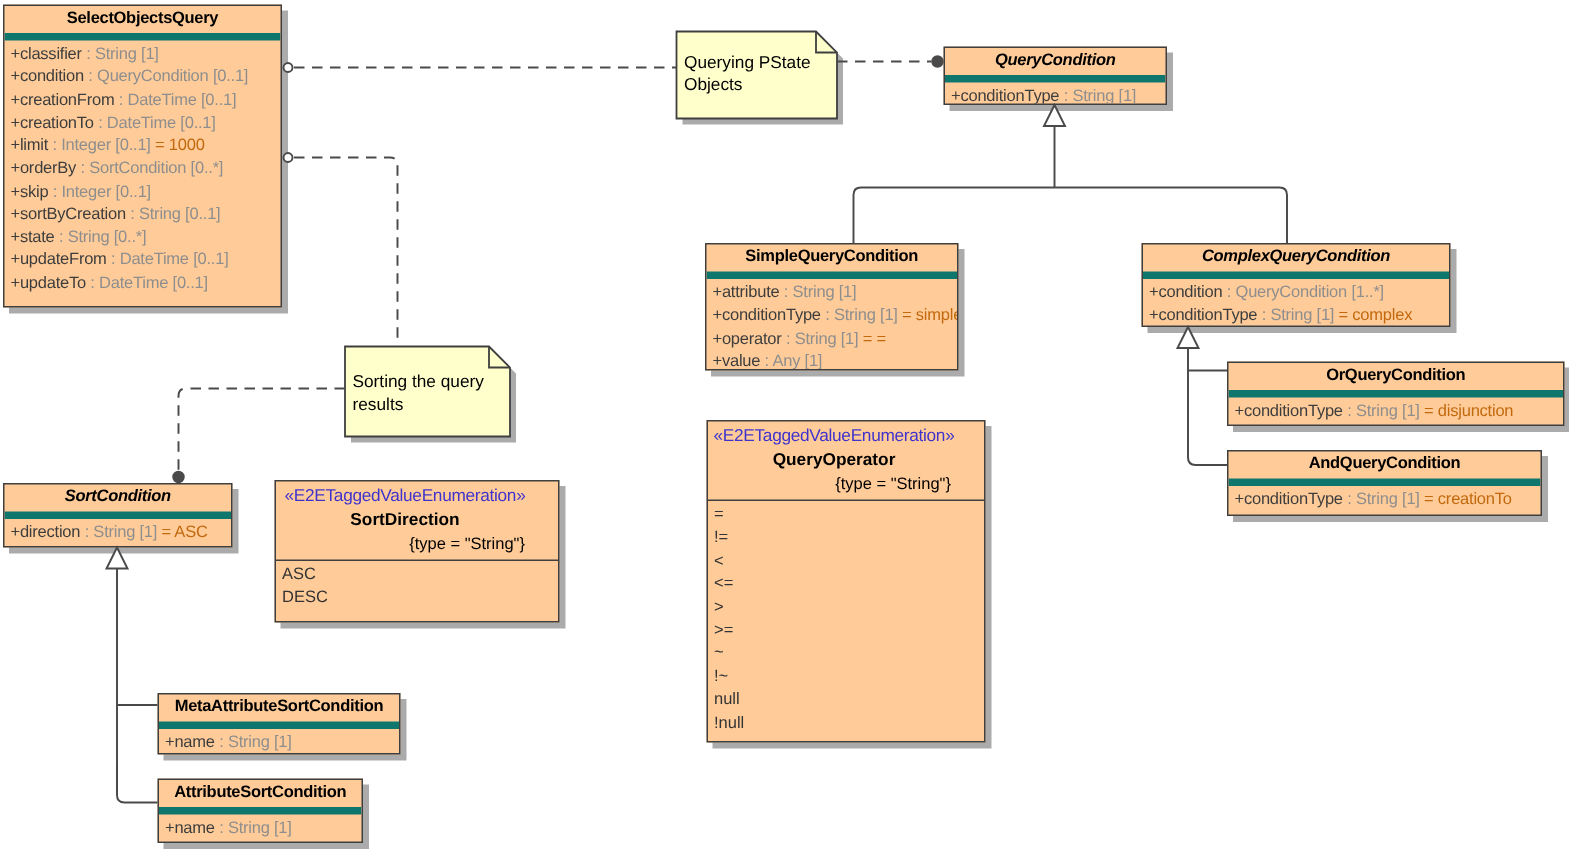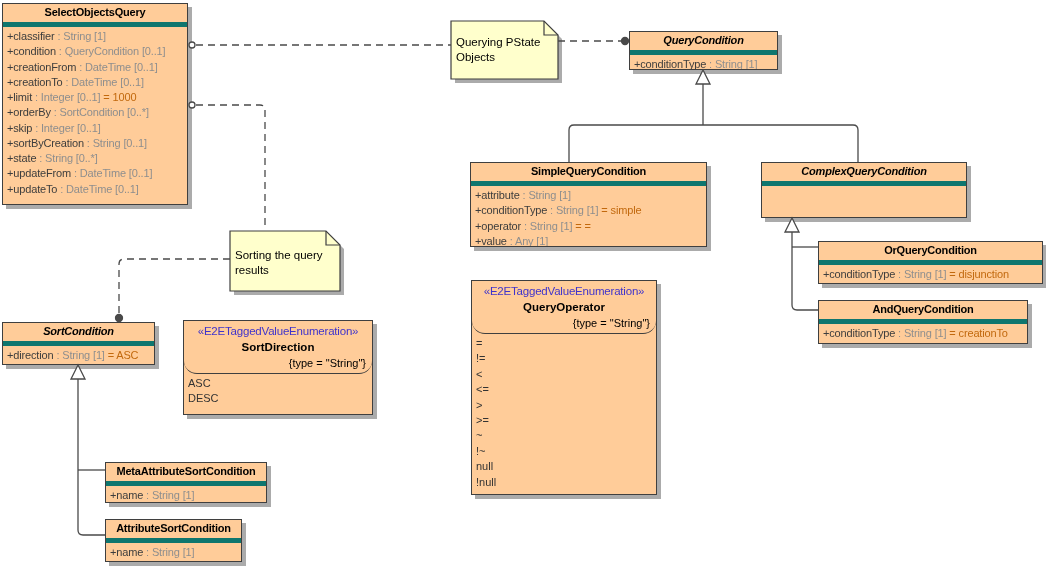--- a/index.html
+++ b/index.html
@@ -25,32 +25,32 @@
   .arow{
     font-size:11px;line-height:15.25px;white-space:nowrap;letter-spacing:-0.15px;
   }
   .an{color:#3d3d3d;}
   .at{color:#8e8e8e;}
   .ad{color:#c2690e;}
 
   
   .c-soq{left:2px;top:3px;width:186px;height:202px;}
   .c-qc{left:629px;top:31px;width:149px;height:39px;}
-  .c-simple{left:470px;top:162px;width:237px;height:85px;}
+  .c-simple{left:470px;top:162px;width:169px;height:85px;}
   .c-complex{left:761px;top:162px;width:206px;height:56px;}
   .c-or{left:818px;top:241px;width:225px;height:43px;}
   .c-and{left:818px;top:300px;width:210px;height:44px;}
   .c-sort{left:2px;top:322px;width:153px;height:43px;}
   .c-meta{left:105px;top:462px;width:162px;height:41px;}
   .c-attrsort{left:105px;top:519px;width:137px;height:43px;}
 
   
   .e-sortdir{left:183px;top:320px;width:190px;height:95px;}
   .e-queryop{left:471px;top:280px;width:186px;height:215px;}
-  .ehead{border-bottom:1px solid #3f3f3f;padding:2px 0 1px 0;border-radius:13px;}
+  .ehead{border-bottom:1px solid #3f3f3f;padding:2px 16px 1px 0;}
   .stereo{font-size:11.5px;color:#3f33cc;text-align:center;line-height:16px;white-space:nowrap;letter-spacing:-0.2px;}
   .ename{font-size:11.5px;font-weight:bold;color:#000;text-align:center;line-height:16px;}
   .etag{font-size:11px;color:#000;text-align:right;line-height:17px;padding-right:6px;}
   .evals{padding:2px 0 0 4px;}
   .eval{font-size:11px;color:#333;line-height:15.4px;white-space:nowrap;}
 
   
   .notetext{
     position:absolute;z-index:5;font-size:11.5px;line-height:15px;color:#000;
   }
@@ -133,20 +133,25 @@
 
     <div class="arow"><span class="an">+attribute</span><span class="at"> : String [1]</span><span class="ad"></span></div>
         <div class="arow"><span class="an">+conditionType</span><span class="at"> : String [1]</span><span class="ad"> = simple</span></div>
         <div class="arow"><span class="an">+operator</span><span class="at"> : String [1]</span><span class="ad"> = =</span></div>
         <div class="arow"><span class="an">+value</span><span class="at"> : Any [1]</span><span class="ad"></span></div>
       </div>
   </div>
 
   <div class="ubox c-complex abstract">
     <div class="ctitle">ComplexQueryCondition</div>
+    <div class="rows">
+
+    <div class="arow"><span class="an">+condition</span><span class="at"> : QueryCondition [1..*]</span><span class="ad"></span></div>
+        <div class="arow"><span class="an">+conditionType</span><span class="at"> : String [1]</span><span class="ad"> = complex</span></div>
+      </div>
   </div>
 
   <div class="ubox c-or">
     <div class="ctitle">OrQueryCondition</div>
     <div class="rows">
 
     <div class="arow"><span class="an">+conditionType</span><span class="at"> : String [1]</span><span class="ad"> = disjunction</span></div>
       </div>
   </div>
 

